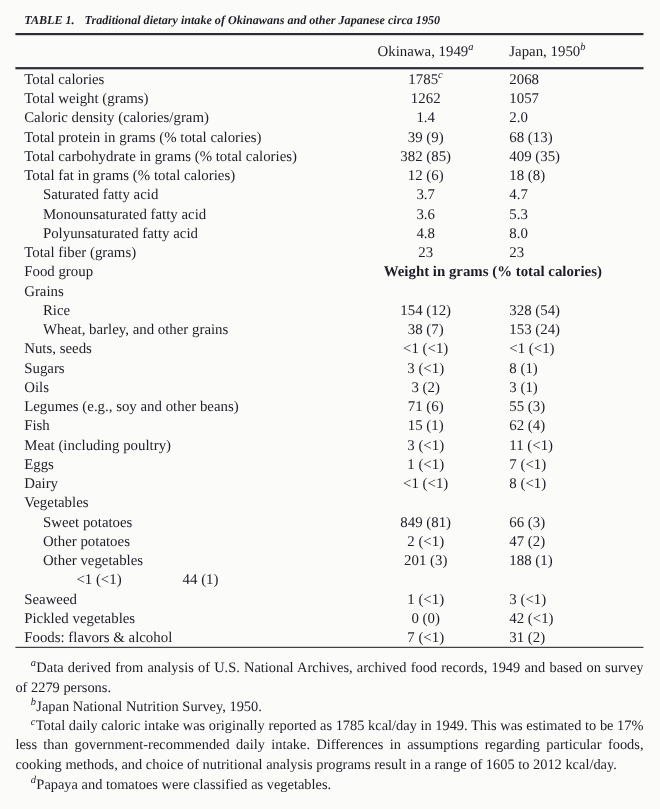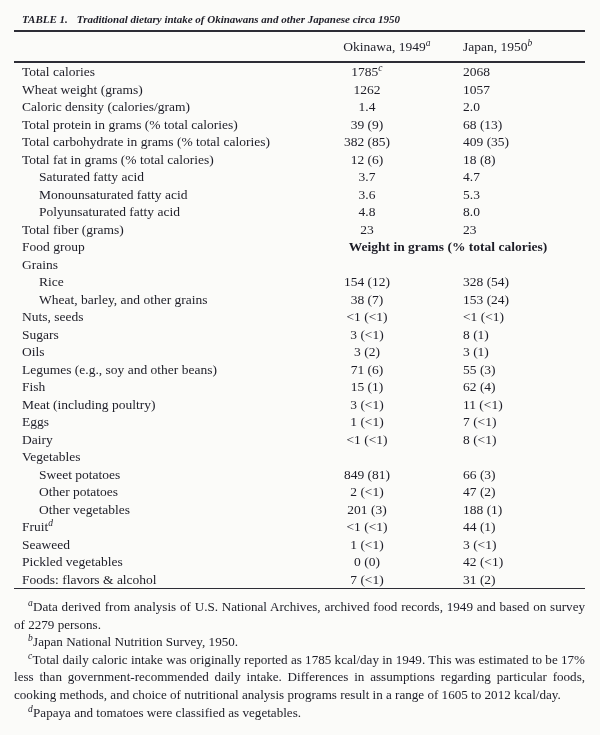--- a/index.html
+++ b/index.html
@@ -44,21 +44,20 @@
   }
   .spacer { flex: 1; }
   .col1 { width: 152px; text-align: center; }
   .col2 { width: 122px; text-align: left; }
   .tbody { font-size: 13.5px; }
   .row {
     display: flex;
     height: 17.5px;
     line-height: 17.6px;
     white-space: nowrap;
-    gap: 20px;
   }
   .lab { flex: 1; padding-left: 8px; overflow: hidden; }
   .lab.ind { padding-left: 25px; }
   .span-val {
     width: 274px;
     text-align: center;
     font-weight: bold;
   }
   .footnotes {
     margin-top: 3px;
@@ -94,21 +93,21 @@
 
   <hr class="rule">
 
   <div class="tbody">
       <div class="row">
         <span class="lab">Total calories</span>
         <span class="col1">1785<sup class="fn">c</sup></span>
         <span class="col2">2068</span>
       </div>
       <div class="row">
-        <span class="lab">Wheat weight (grams)</span>
+        <span class="lab">Total weight (grams)</span>
         <span class="col1">1262</span>
         <span class="col2">1057</span>
       </div>
       <div class="row">
         <span class="lab">Caloric density (calories/gram)</span>
         <span class="col1">1.4</span>
         <span class="col2">2.0</span>
       </div>
       <div class="row">
         <span class="lab">Total protein in grams (% total calories)</span>
@@ -218,21 +217,20 @@
         <span class="lab ind">Other potatoes</span>
         <span class="col1">2 (&lt;1)</span>
         <span class="col2">47 (2)</span>
       </div>
       <div class="row">
         <span class="lab ind">Other vegetables</span>
         <span class="col1">201 (3)</span>
         <span class="col2">188 (1)</span>
       </div>
       <div class="row">
-        <span class="lab">Fruit<sup class="fn">d</sup></span>
         <span class="col1">&lt;1 (&lt;1)</span>
         <span class="col2">44 (1)</span>
       </div>
       <div class="row">
         <span class="lab">Seaweed</span>
         <span class="col1">1 (&lt;1)</span>
         <span class="col2">3 (&lt;1)</span>
       </div>
       <div class="row">
         <span class="lab">Pickled vegetables</span>

